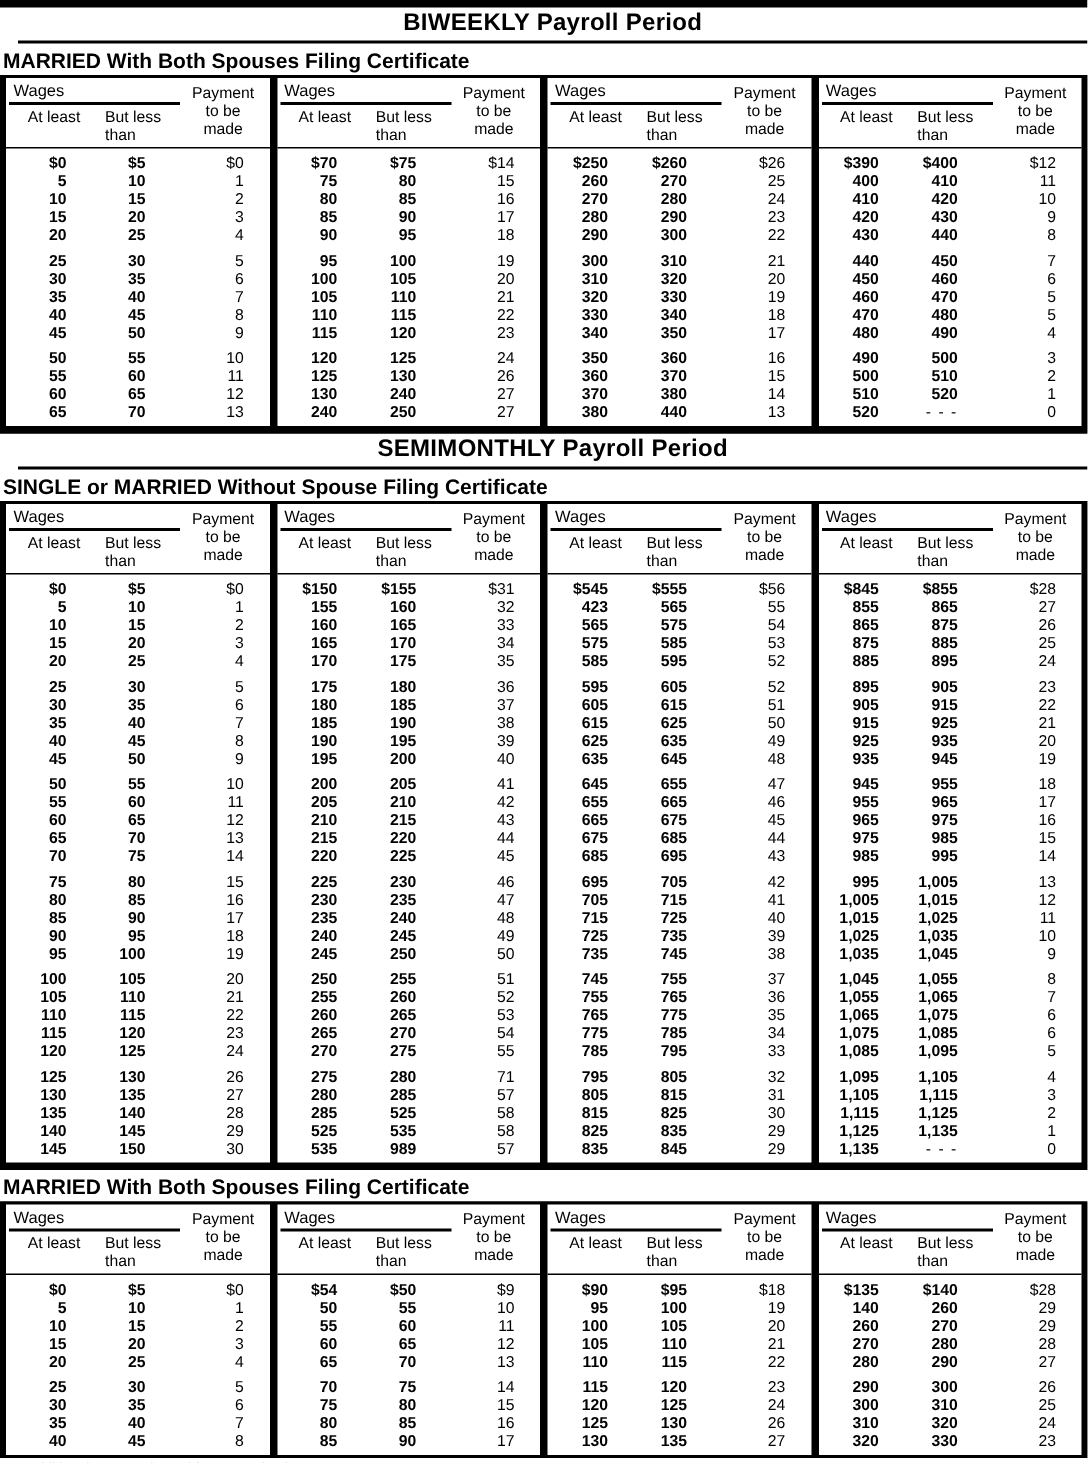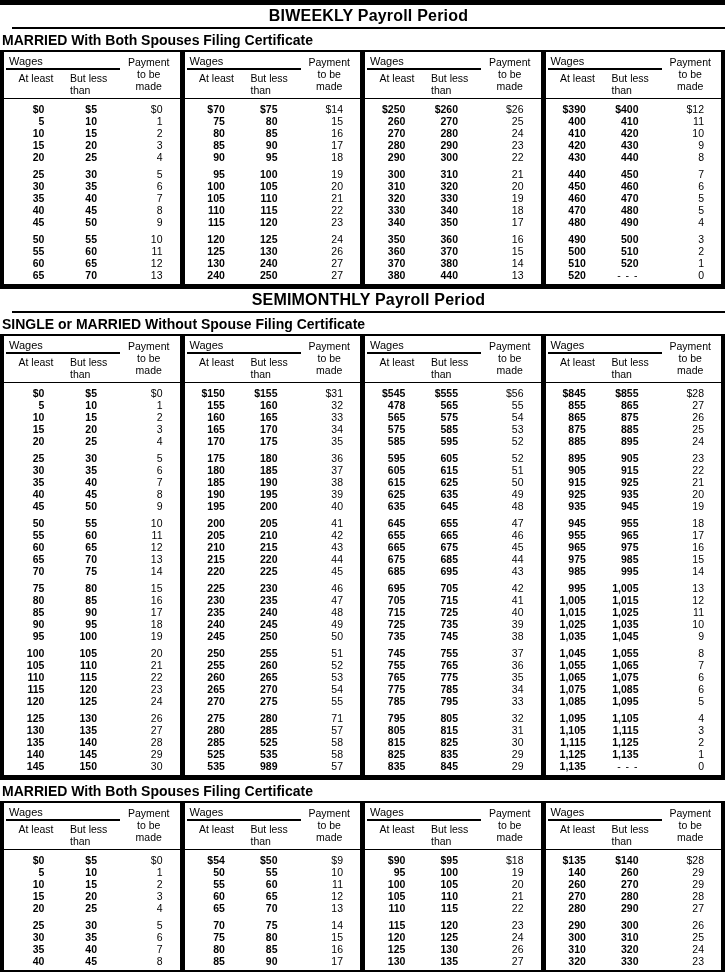--- a/index.html
+++ b/index.html
@@ -790,21 +790,21 @@
         </div>
       </div>
       <div class="gbody">
         <div class="cluster">
           <div class="row">
             <div class="c1">$545</div>
             <div class="c2">$555</div>
             <div class="c3">$56</div>
           </div>
           <div class="row">
-            <div class="c1">478</div>
+            <div class="c1">423</div>
             <div class="c2">565</div>
             <div class="c3">55</div>
           </div>
           <div class="row">
             <div class="c1">565</div>
             <div class="c2">575</div>
             <div class="c3">54</div>
           </div>
           <div class="row">
             <div class="c1">575</div>

